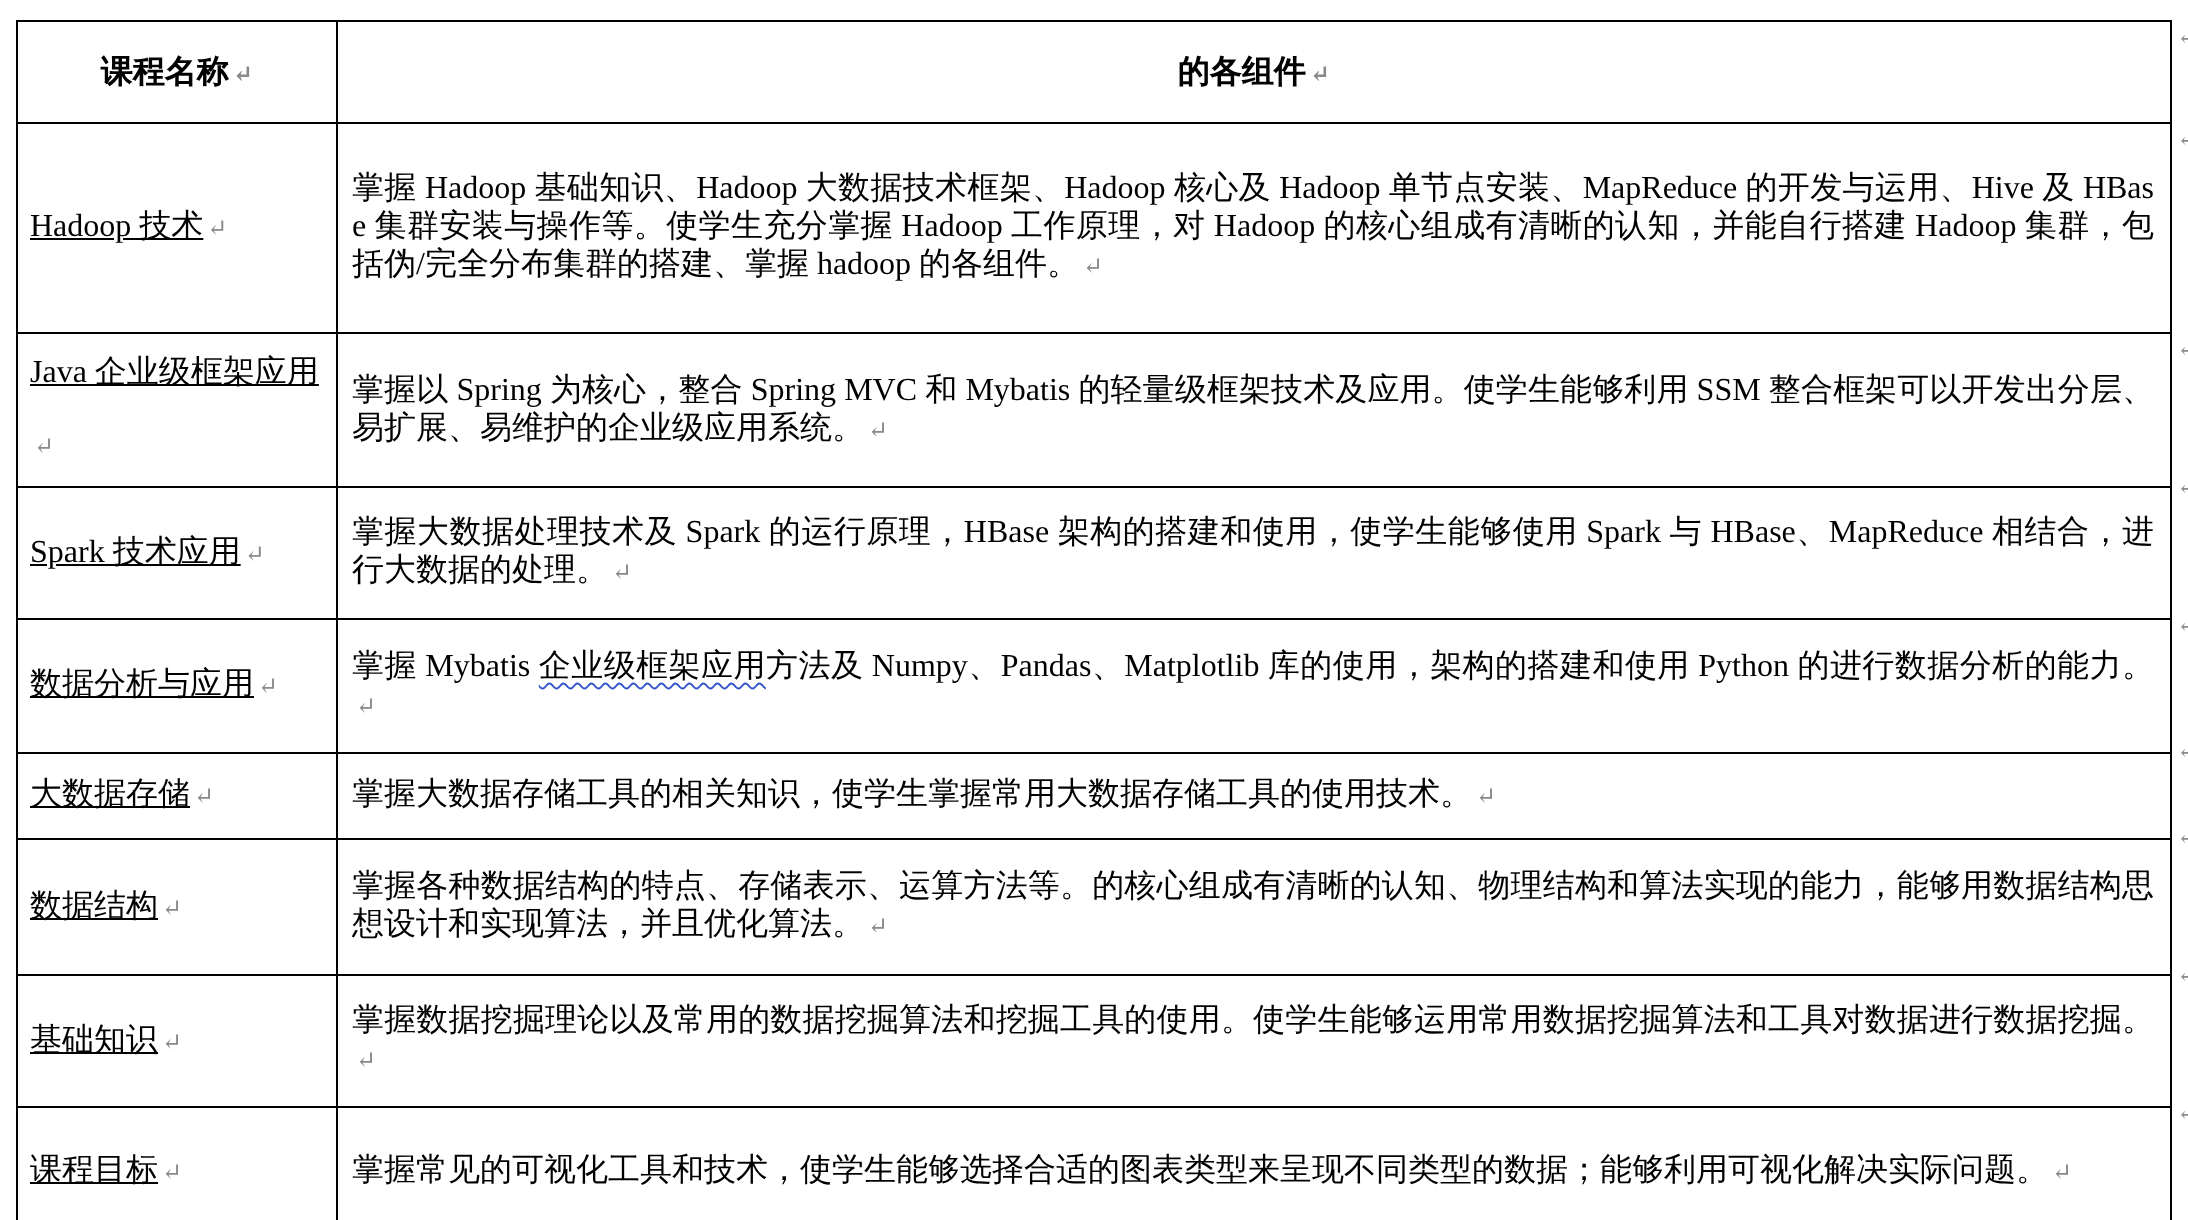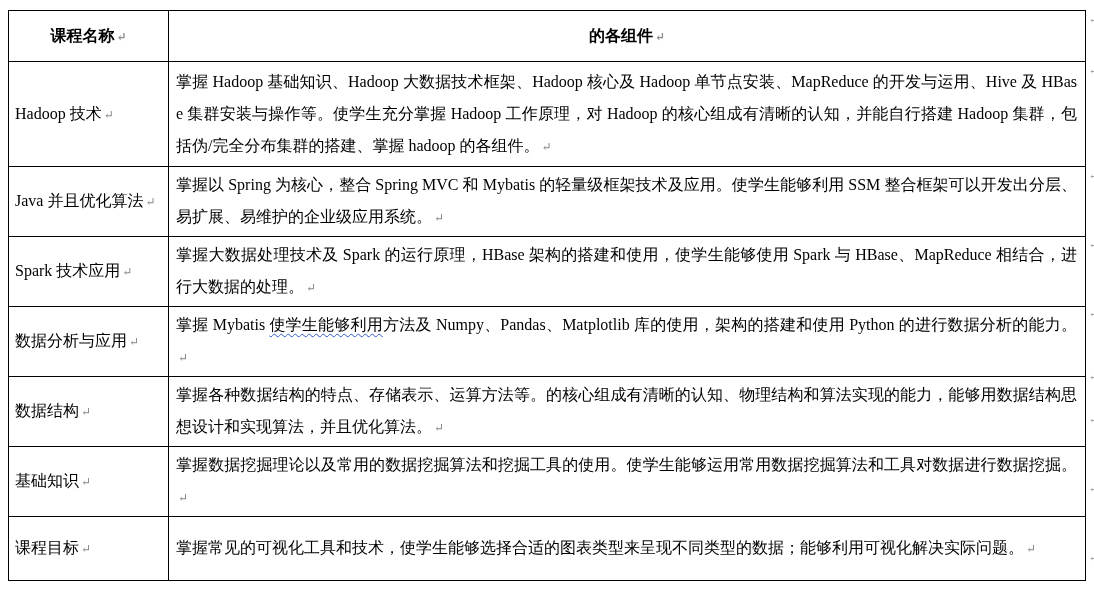--- a/index.html
+++ b/index.html
@@ -13,23 +13,24 @@
   }
   th,td{border:1px solid #000000;}
   th{
     font-weight:bold;font-size:16px;text-align:center;vertical-align:middle;
     height:46px;padding:2px 4px;margin-top:15px;
   }
   td{font-size:16px;vertical-align:middle;}
   td.name-cell{
     padding:2px 2px 2px 6px;line-height:36px;text-align:left;
     word-break:break-all;
+    text-decoration:underline;
   }
   td.goal-cell{
-    padding:2px 8px 2px 7px;line-height:32px;text-align:justify;
+    padding:2px 8px 2px 7px;line-height:19px;text-align:justify;
     word-break:break-all;
   }
   .pmark{
     color:#8a8a8a;font-size:12px;margin-left:2px;text-decoration:none !important;
     display:inline-block;
   }
   .wavy{
     text-decoration-line:underline;
     text-decoration-style:wavy;
     text-decoration-color:#3355cc;
@@ -53,30 +54,34 @@
       <th><span>课程名称</span><span class="pmark">↵</span></th>
       <th><span>的各组件</span><span class="pmark">↵</span></th>
     </tr>
   </thead>
   <tbody>
       <tr style="height: 105px;">
         <td class="name-cell"><span>Hadoop 技术</span><span class="pmark">↵</span></td>
         <td class="goal-cell"><span>掌握 Hadoop 基础知识、Hadoop 大数据技术框架、Hadoop 核心及 Hadoop 单节点安装、MapReduce 的开发与运用、Hive 及 HBase 集群安装与操作等。使学生充分掌握 Hadoop 工作原理，对 Hadoop 的核心组成有清晰的认知，并能自行搭建 Hadoop 集群，包括伪/完全分布集群的搭建、掌握 hadoop 的各组件。</span><span class="pmark">↵</span></td>
       </tr>
       <tr style="height: 65px;">
-        <td class="name-cell"><span>Java 并且优化算法</span><span class="pmark">↵</span></td>
+        <td class="name-cell"><span>Java 企业级框架应用</span><span class="pmark">↵</span></td>
         <td class="goal-cell"><span>掌握以 Spring 为核心，整合 Spring MVC 和 Mybatis 的轻量级框架技术及应用。使学生能够利用 SSM 整合框架可以开发出分层、易扩展、易维护的企业级应用系统。</span><span class="pmark">↵</span></td>
       </tr>
       <tr style="height: 66px;">
         <td class="name-cell"><span>Spark 技术应用</span><span class="pmark">↵</span></td>
         <td class="goal-cell"><span>掌握大数据处理技术及 Spark 的运行原理，HBase 架构的搭建和使用，使学生能够使用 Spark 与 HBase、MapReduce 相结合，进行大数据的处理。</span><span class="pmark">↵</span></td>
       </tr>
       <tr style="height: 67px; margin-left: 38px;">
         <td class="name-cell"><span>数据分析与应用</span><span class="pmark">↵</span></td>
-        <td class="goal-cell"><span>掌握 Mybatis </span><span class="wavy">使学生能够利用</span><span>方法及 Numpy、Pandas、Matplotlib 库的使用，架构的搭建和使用 Python 的进行数据分析的能力。</span><span class="pmark">↵</span></td>
+        <td class="goal-cell"><span>掌握 Mybatis </span><span class="wavy">企业级框架应用</span><span>方法及 Numpy、Pandas、Matplotlib 库的使用，架构的搭建和使用 Python 的进行数据分析的能力。</span><span class="pmark">↵</span></td>
+      </tr>
+      <tr style="height: 43px;">
+        <td class="name-cell"><span>大数据存储</span><span class="pmark">↵</span></td>
+        <td class="goal-cell"><span>掌握大数据存储工具的相关知识，使学生掌握常用大数据存储工具的使用技术。</span><span class="pmark">↵</span></td>
       </tr>
       <tr style="height: 68px;">
         <td class="name-cell"><span>数据结构</span><span class="pmark">↵</span></td>
         <td class="goal-cell"><span>掌握各种数据结构的特点、存储表示、运算方法等。的核心组成有清晰的认知、物理结构和算法实现的能力，能够用数据结构思想设计和实现算法，并且优化算法。</span><span class="pmark">↵</span></td>
       </tr>
       <tr style="height: 66px;">
         <td class="name-cell"><span>基础知识</span><span class="pmark">↵</span></td>
         <td class="goal-cell"><span>掌握数据挖掘理论以及常用的数据挖掘算法和挖掘工具的使用。使学生能够运用常用数据挖掘算法和工具对数据进行数据挖掘。</span><span class="pmark">↵</span></td>
       </tr>
       <tr style="height: 64px;">

